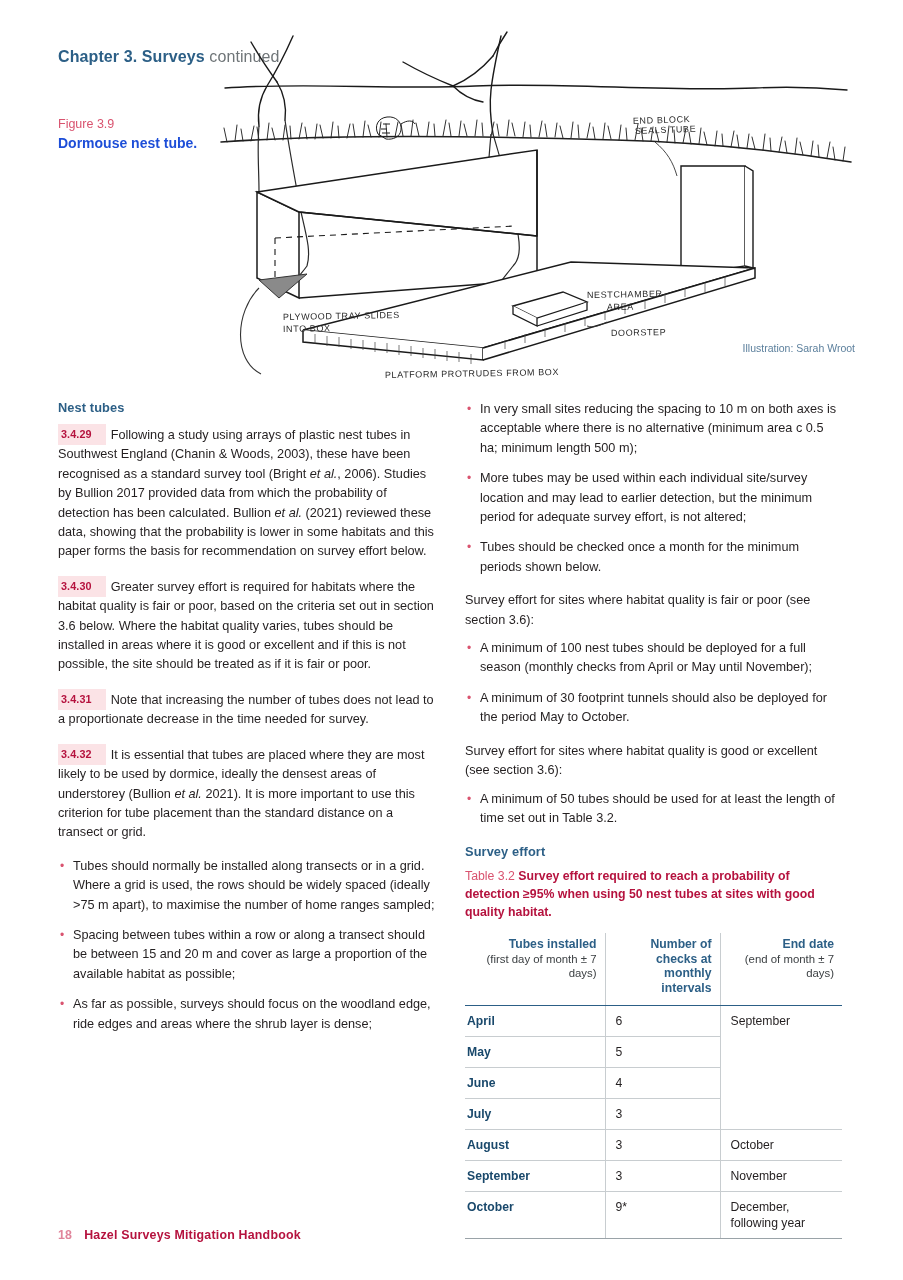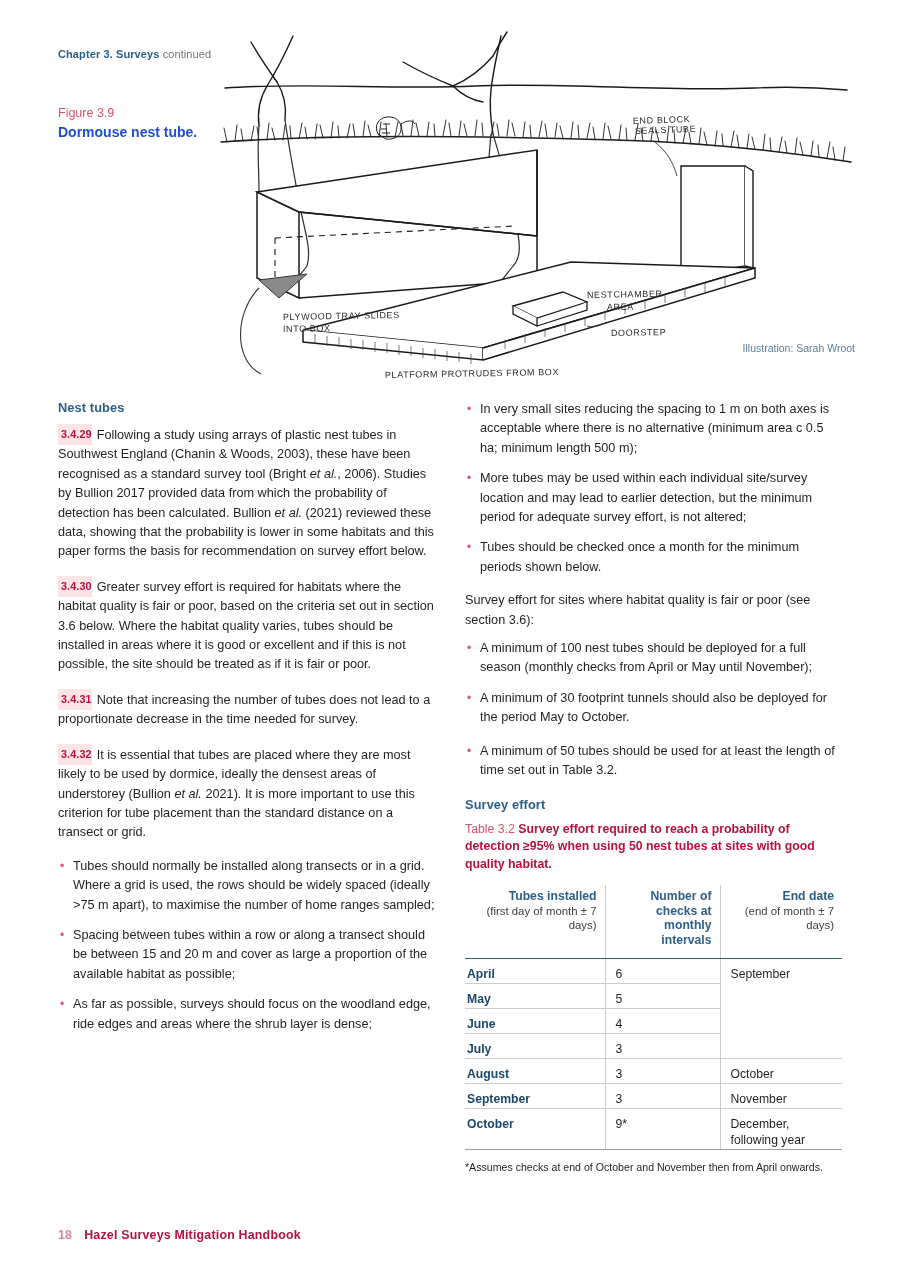--- a/index.html
+++ b/index.html
@@ -15,30 +15,30 @@
   .page {
     position: relative;
     width: 903px; height: 1280px;
     padding: 0;
   }
 
   
   .runhead {
     position: absolute;
     left: 58px; top: 48px;
-    font-size: 11px;
+    font-size: 16px;
     letter-spacing: .1px;
   }
   .runhead .rh-bold { font-weight: bold; color: #2c5f86; }
   .runhead .rh-light { font-weight: normal; color: #6f7578; }
 
   
   .figure-block {
     position: absolute;
-    left: 58px; top: 104px;
+    left: 58px; top: 115px;
     width: 180px;
   }
   .fig-num {
     font-size: 12.5px;
     color: #d9536f;
     line-height: 1.45;
   }
   .fig-title {
     font-size: 14px;
     font-weight: bold;
@@ -86,21 +86,21 @@
     color: #231f20;
   }
   p.para.tight { margin-bottom: 9px; }
 
   .clause {
     display: inline-block;
     background: #fbe3e6;
     color: #b5123e;
     font-weight: bold;
     font-size: 10.8px;
-    padding: 1px 0 1px 3px;
+    padding: 1px 14px 1px 3px;
     margin-right: 5px;
     vertical-align: 1px;
     letter-spacing: .1px;
   }
   .it { font-style: italic; }
 
   ul.blist {
     margin: 0 0 14px 0;
     padding: 0;
     list-style: none;
@@ -153,21 +153,21 @@
     line-height: 14.4px;
   }
   table.survey th.c2, table.survey td.c2 { border-left: 1px solid #c8cdd0; padding-left: 10px; }
   table.survey th.c3, table.survey td.c3 { border-left: 1px solid #c8cdd0; padding-left: 19px; }
   table.survey th.c1 { width: 140px; }
   table.survey th.c2 { width: 115px; }
   table.survey th.c3 { width: 122px; }
 
   table.survey td {
     vertical-align: top;
-    padding: 7px 8px 1px 2px;
+    padding: 7px 8px 7px 2px;
     line-height: 16px;
     color: #231f20;
   }
   table.survey td.month {
     font-weight: bold;
     color: #19486b;
   }
   table.survey tr.rule td.c1,
   table.survey tr.rule td.c2 { border-bottom: 1px solid #c8cdd0; }
   table.survey tr.rule-all-light td { border-bottom: 1px solid #c8cdd0; }
@@ -417,29 +417,30 @@
       </div>
     <ul class="blist" id="protocol-bullets">
         <li>Tubes should normally be installed along transects or in a grid. Where a grid is used, the rows should be widely spaced (ideally &gt;75 m apart), to maximise the number of home ranges sampled;</li>
         <li>Spacing between tubes within a row or along a transect should be between 15 and 20 m and cover as large a proportion of the available habitat as possible;</li>
         <li>As far as possible, surveys should focus on the woodland edge, ride edges and areas where the shrub layer is dense;</li>
       </ul>
   </div>
 
   <div class="col col-right">
     <ul class="blist" id="right-top-bullets">
-        <li>In very small sites reducing the spacing to 1 m on both axes is acceptable where there is no alternative (minimum area c 0.5 ha; minimum length 500 m);</li>
+        <li>In very small sites reducing the spacing to 10 m on both axes is acceptable where there is no alternative (minimum area c 0.5 ha; minimum length 500 m);</li>
         <li>More tubes may be used within each individual site/survey location and may lead to earlier detection, but the minimum period for adequate survey effort, is not altered;</li>
         <li>Tubes should be checked once a month for the minimum periods shown below.</li>
       </ul>
     <p class="para tight">Survey effort for sites where habitat quality is fair or poor (see section 3.6):</p>
     <ul class="blist" id="fair-poor-bullets">
         <li>A minimum of 100 nest tubes should be deployed for a full season (monthly checks from April or May until November);</li>
         <li>A minimum of 30 footprint tunnels should also be deployed for the period May to October.</li>
       </ul>
+    <p class="para tight">Survey effort for sites where habitat quality is good or excellent (see section 3.6):</p>
     <ul class="blist" id="good-excellent-bullets">
         <li>A minimum of 50 tubes should be used for at least the length of time set out in Table 3.2.</li>
       </ul>
 
     <h3 class="sec spaced">Survey effort</h3>
 
     <p class="tbl-caption">
       <span class="cap-lead">Table 3.2 </span><span class="cap-bold">Survey effort required to reach a probability of detection ≥95% when using 50 nest tubes at sites with good quality habitat.</span>
     </p>
 
@@ -492,20 +493,19 @@
             <td class="c3">November</td>
           </tr>
           <tr class="rule-all-light last">
             <td class="c1 month">October</td>
             <td class="c2">9*</td>
             <td class="c3">December, following year</td>
           </tr>
         </tbody>
     </table>
 
-    <div class="tbl-foot">*Assumes checks at end of October and November then from April onwards.</div>
   </div>
 
   <div class="pfooter">
     <span class="pnum">18</span><span class="ptitle">Hazel Surveys Mitigation Handbook</span>
   </div>
 
 </div>
 
 </body></html>

